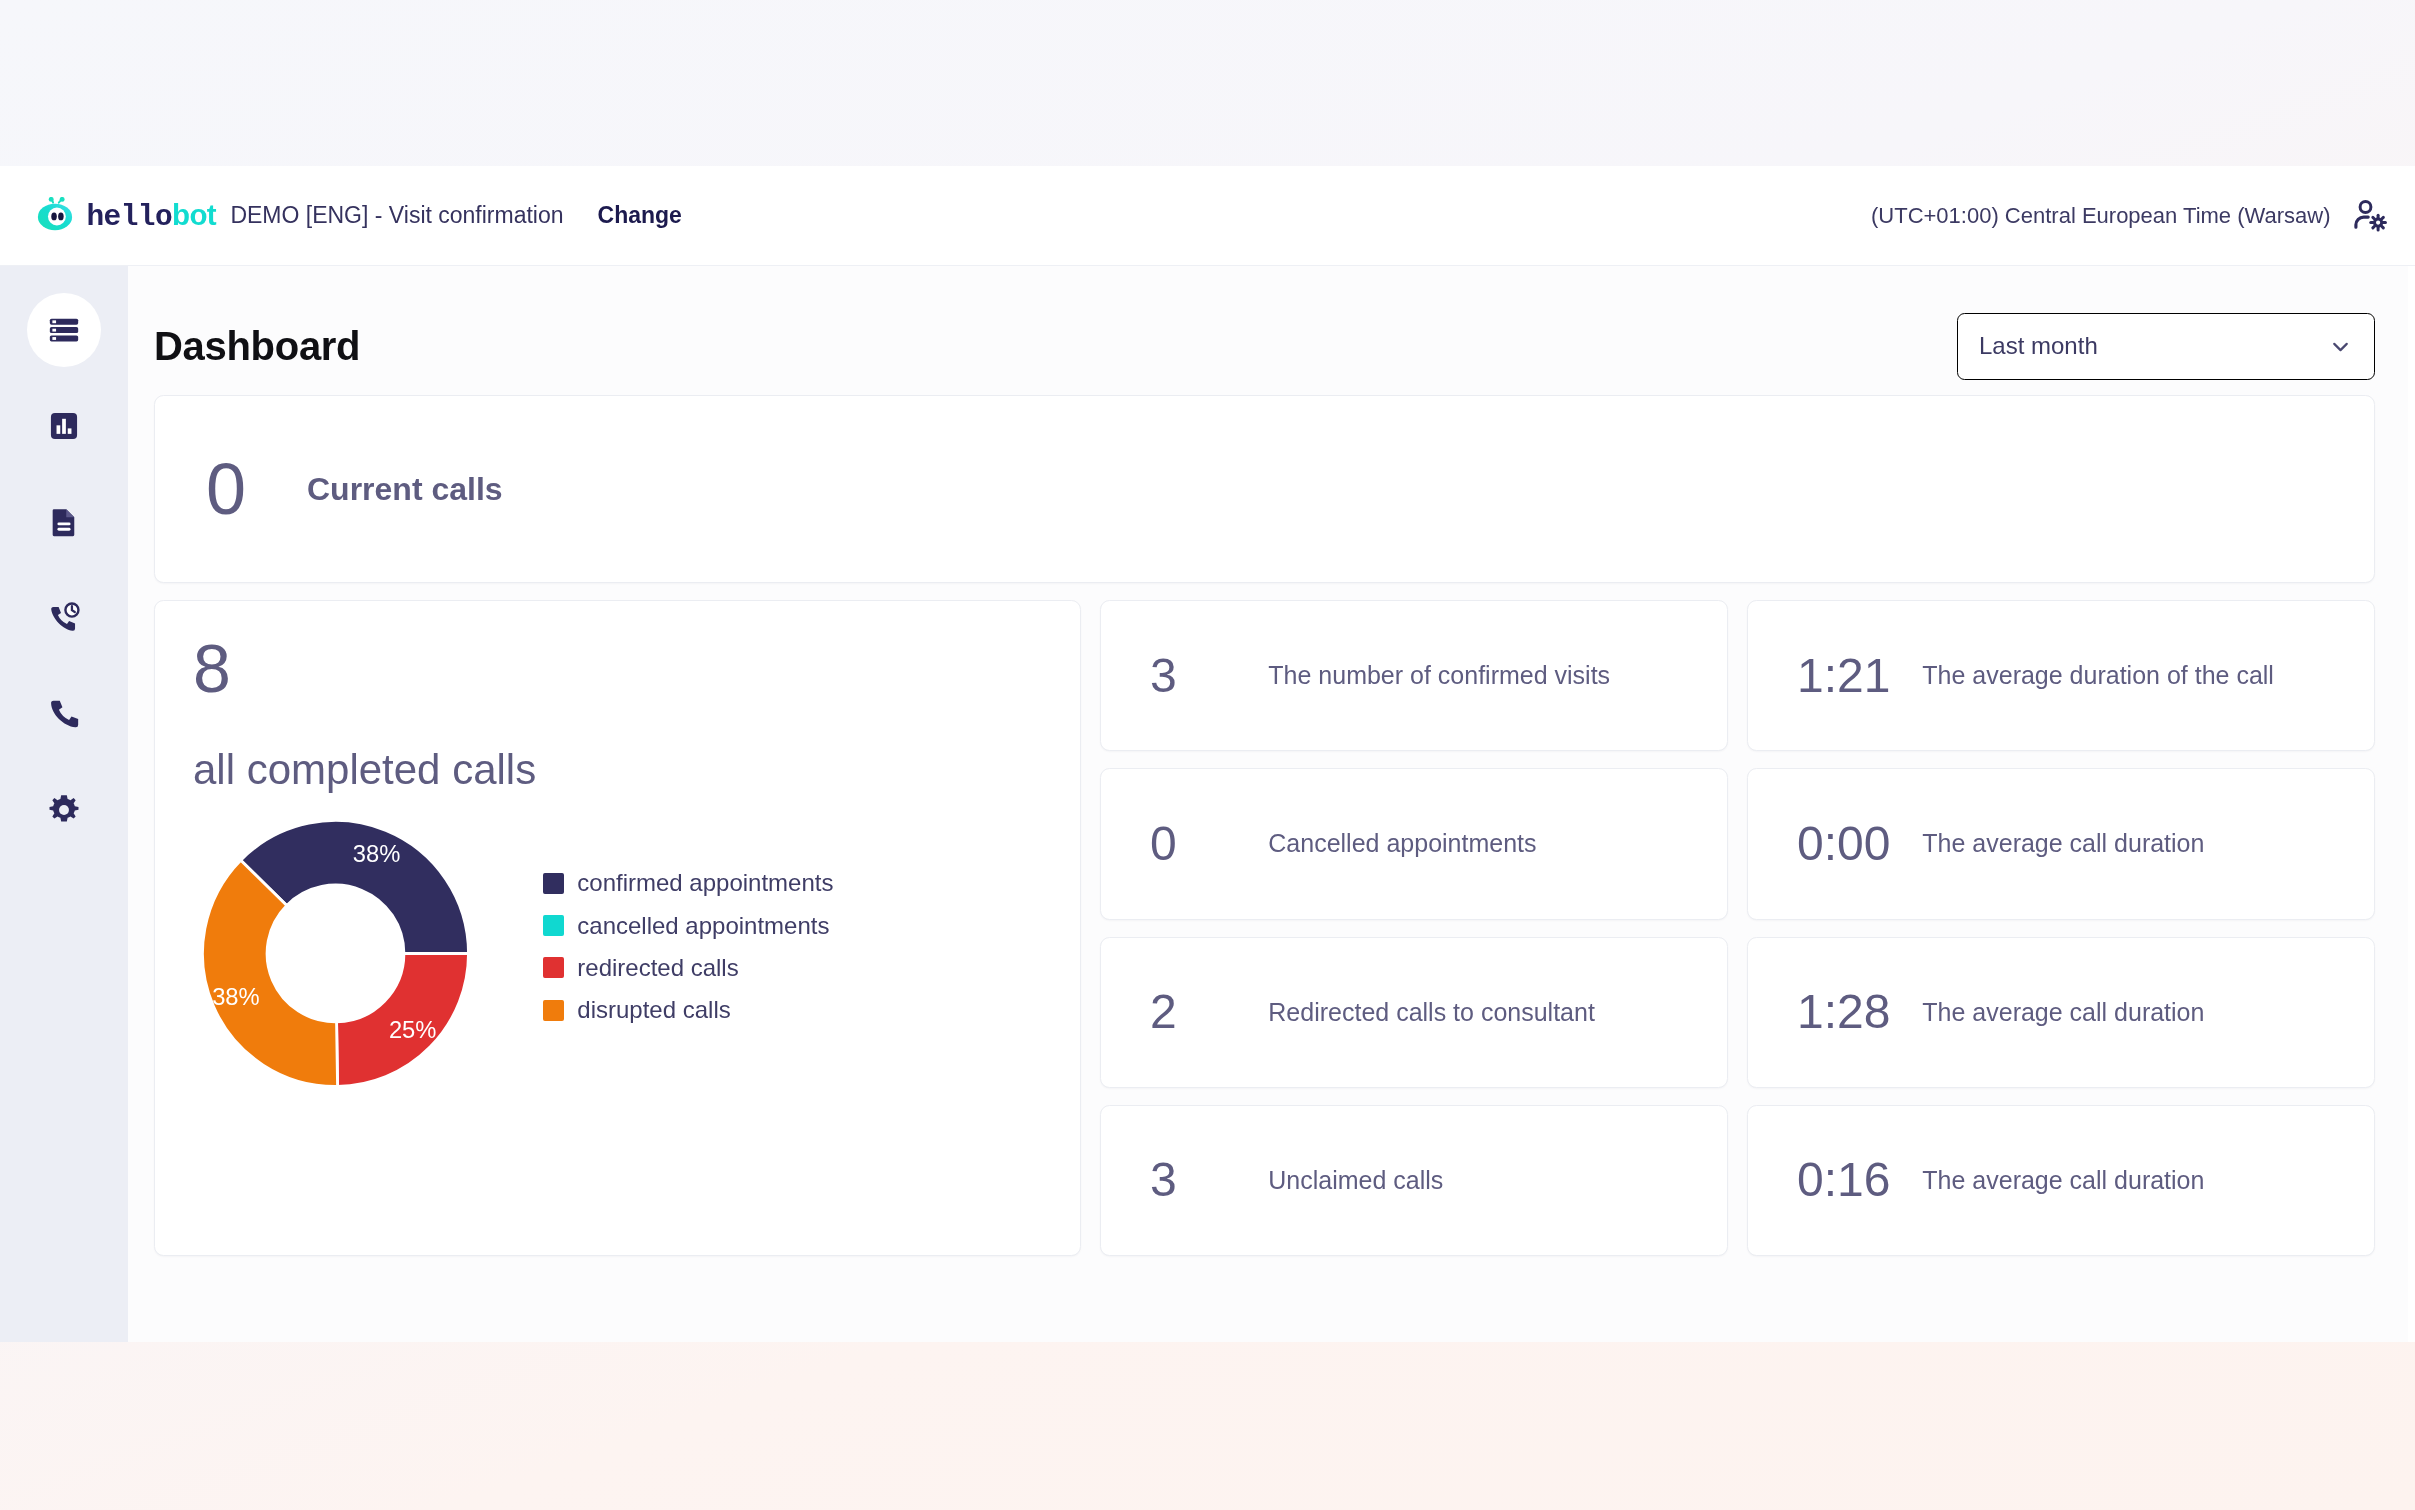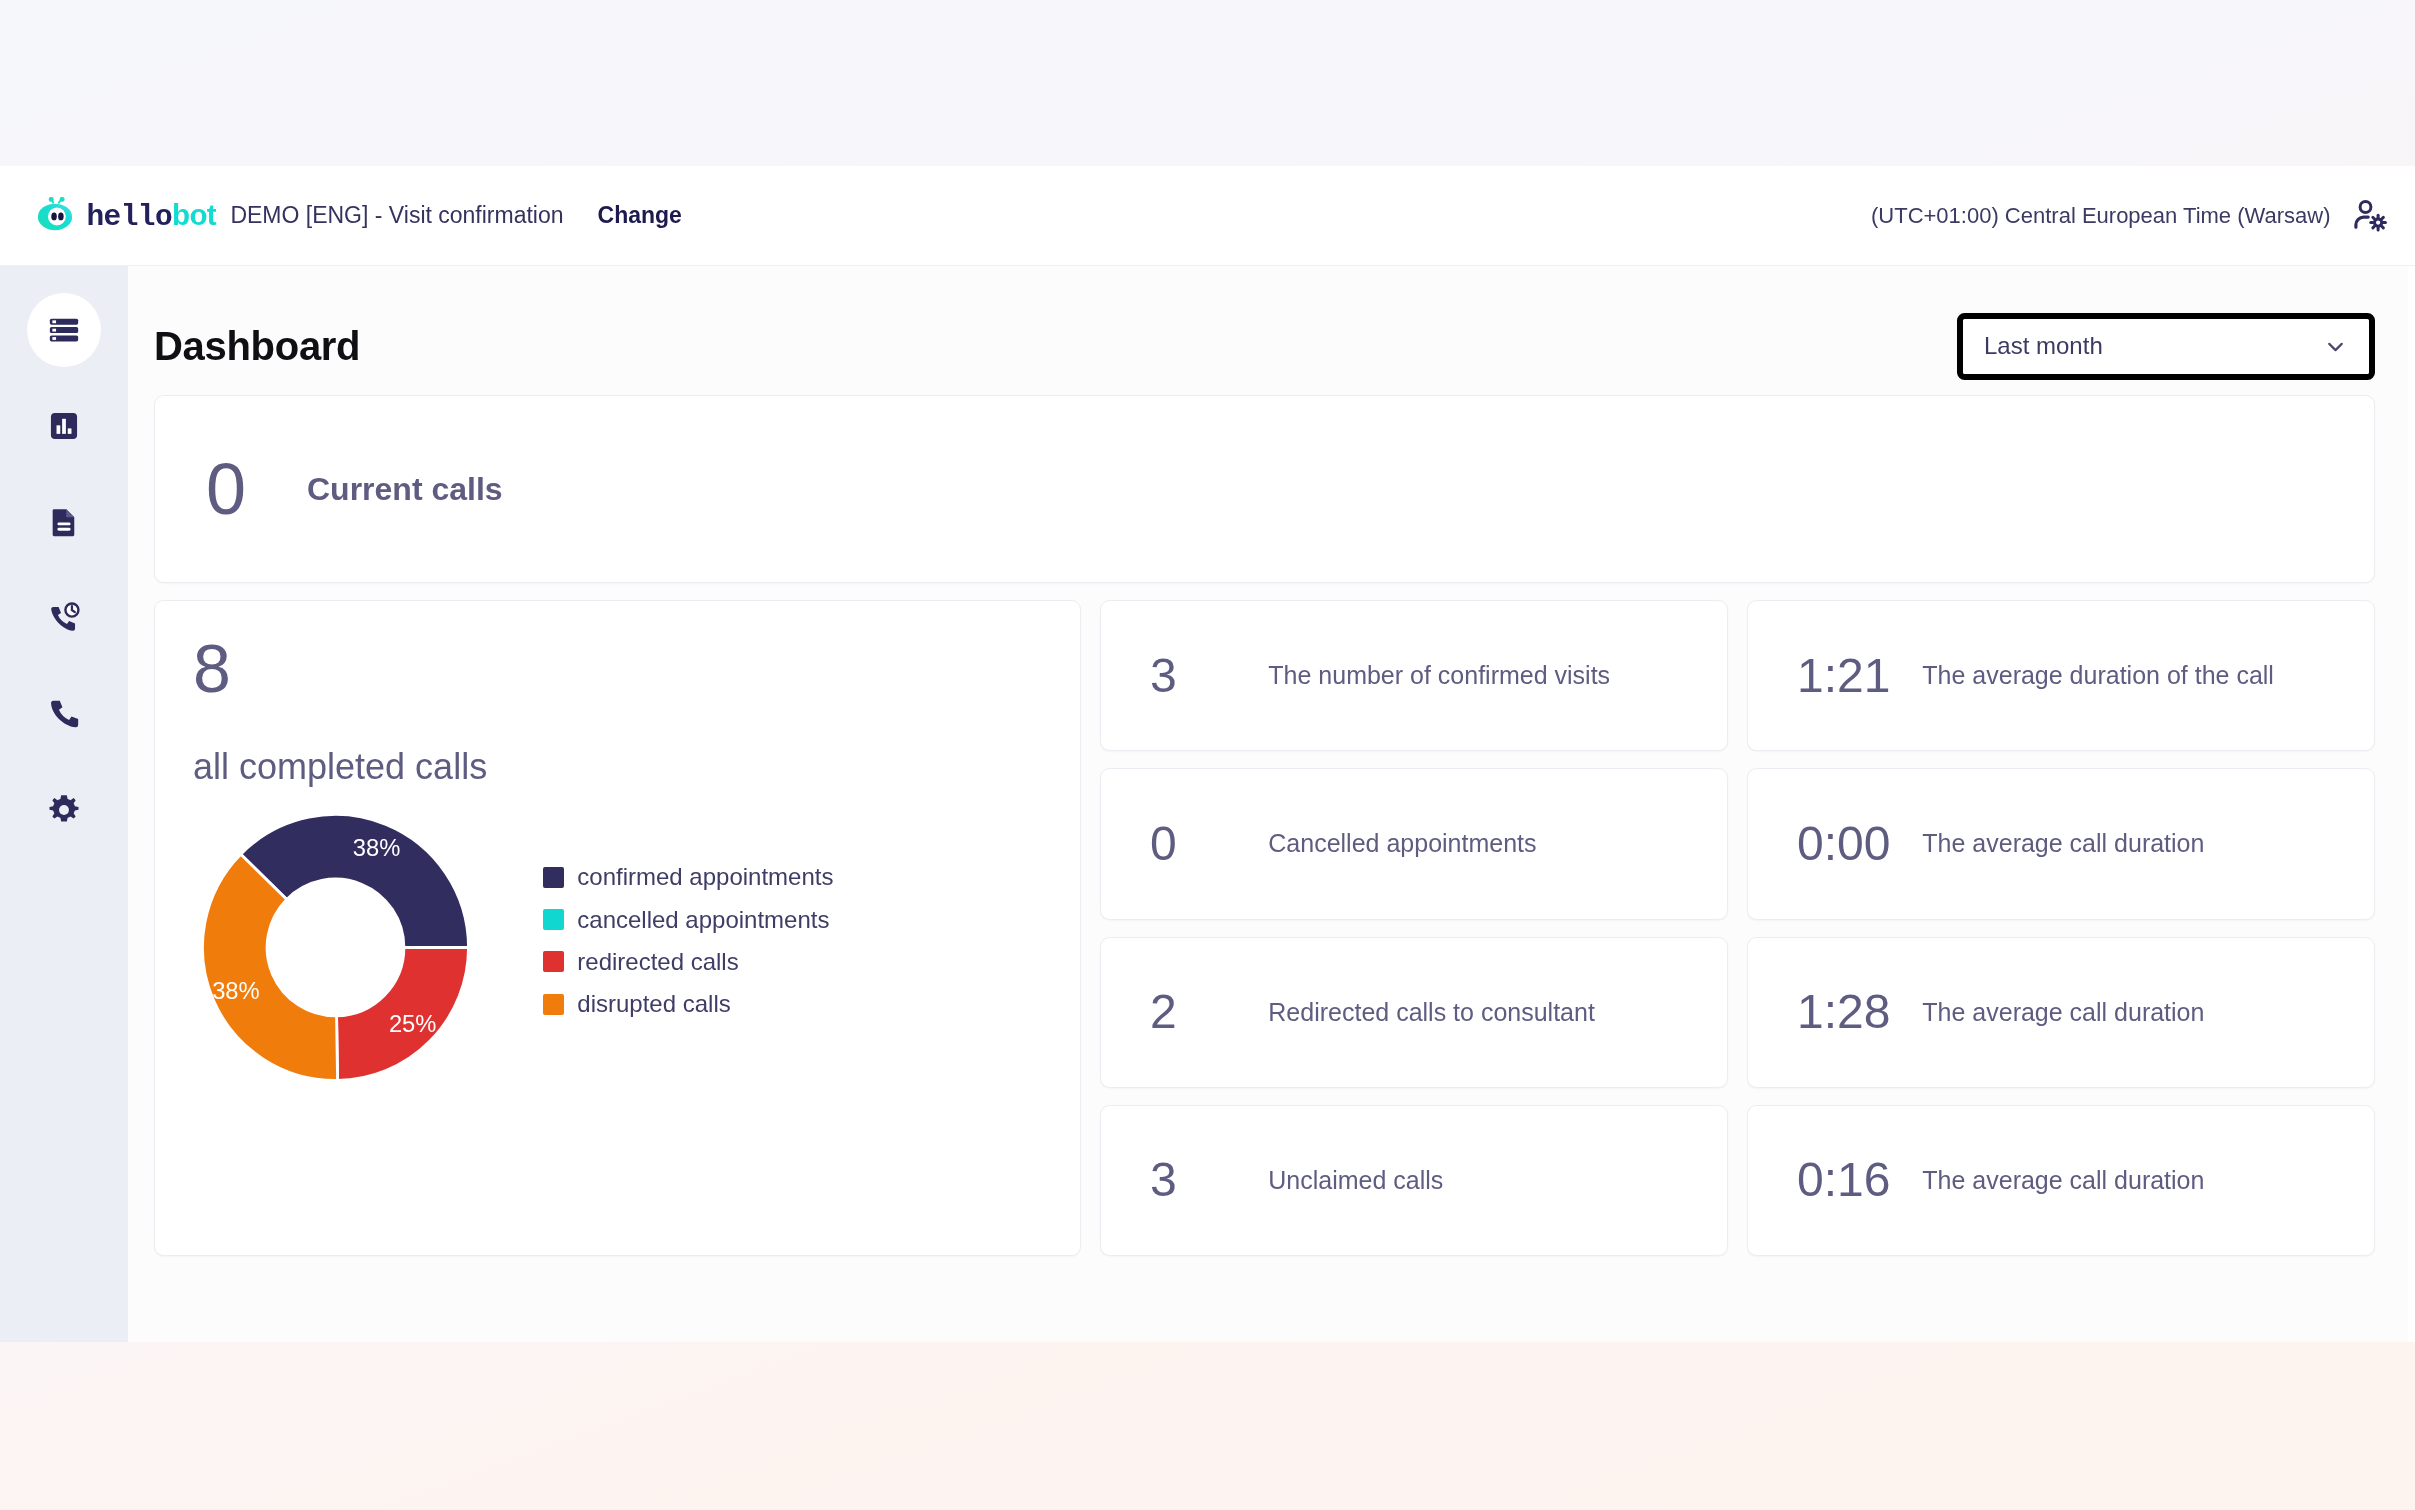--- a/index.html
+++ b/index.html
@@ -83,21 +83,21 @@
     display: flex; align-items: center;
     padding: 46px 33px 0 33px;
     height: 114px;
   }
   #page-title {
     font-size: 40px; font-weight: 700; color: #101014; letter-spacing: -0.3px;
   }
   #range-select {
     margin-left: auto;
     width: 418px; height: 67px;
-    border: 6px solid #000000; border-radius: 7.6px; background: #ffffff;
+    border: 1px solid #000000; border-radius: 7.6px; background: #ffffff;
     display: flex; align-items: center; padding: 0 21px;
     cursor: pointer;
   }
   #range-select-value { font-size: 24px; color: #3c3a63; }
   #range-select .chev { margin-left: auto; }
 
   
   .card {
     background: #ffffff;
     border: 1px solid #ebedf2;
@@ -127,21 +127,21 @@
   
   #donut-card {
     width: 927px; flex: 0 0 927px;
     padding: 32px 38px 0 38px;
     position: relative;
   }
   #donut-number {
     font-size: 68px; font-weight: 300; color: #5e5c80; line-height: 1.05;
   }
   #donut-caption {
-    font-size: 36px; color: #5e5c80; margin-top: 42px; font-weight: 400;
+    font-size: 42px; color: #5e5c80; margin-top: 42px; font-weight: 400;
   }
   #donut-body { display: flex; align-items: center; margin-top: 17px; gap: 12px; }
   #donut-wrap { width: 285px; height: 285px; position: relative; flex: 0 0 285px; }
   #donut-legend { margin-left: 53px; }
   .legend-row { display: flex; align-items: center; margin-bottom: 14.3px; }
   .legend-swatch {
     width: 21px; height: 21px; flex: 0 0 21px; border-radius: 1.9px;
   }
   .legend-text { font-size: 24px; color: #3f3d66; margin-left: 13.3px; white-space: nowrap; }
 

